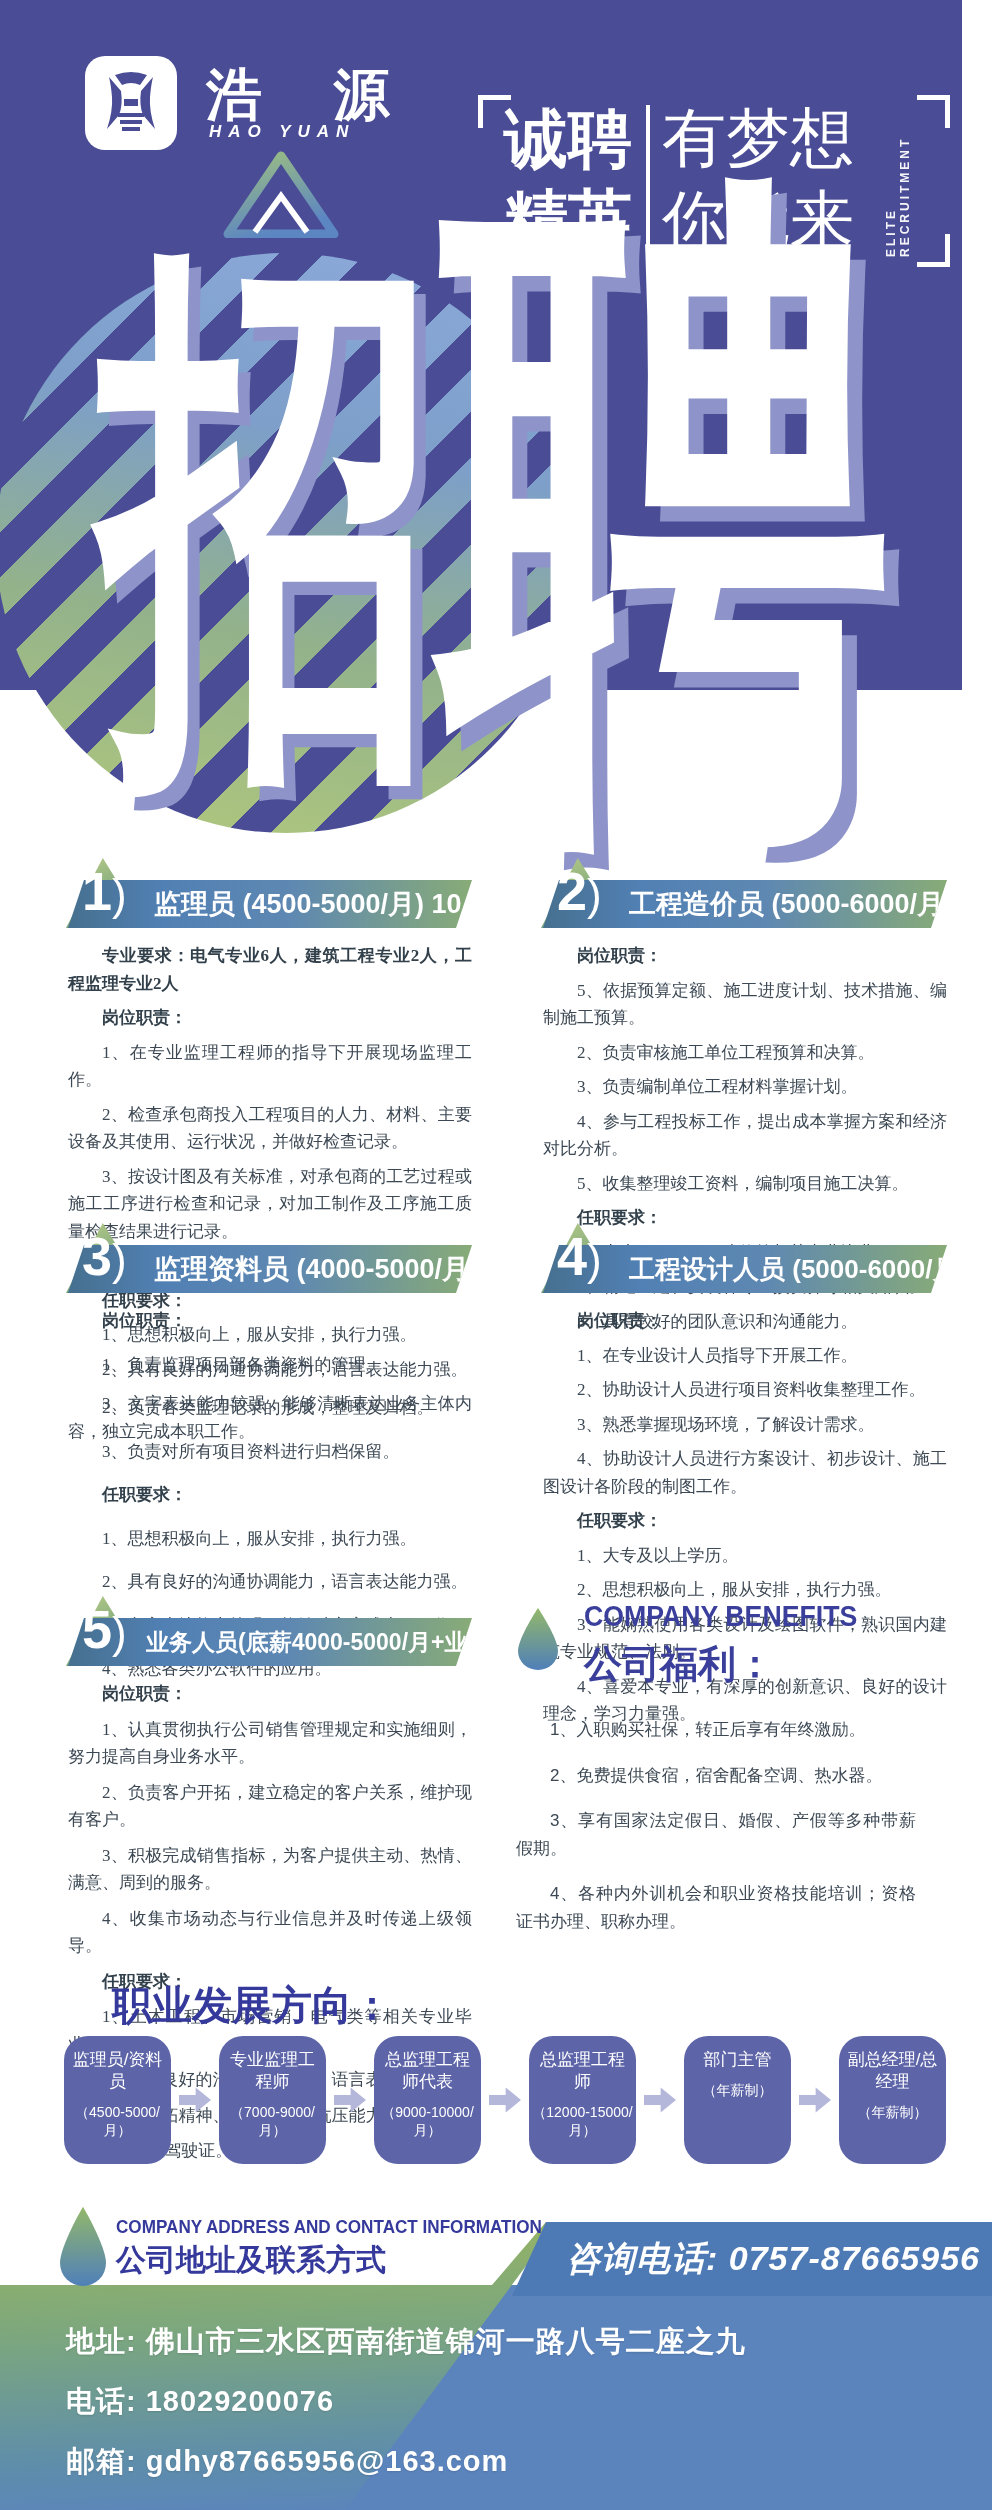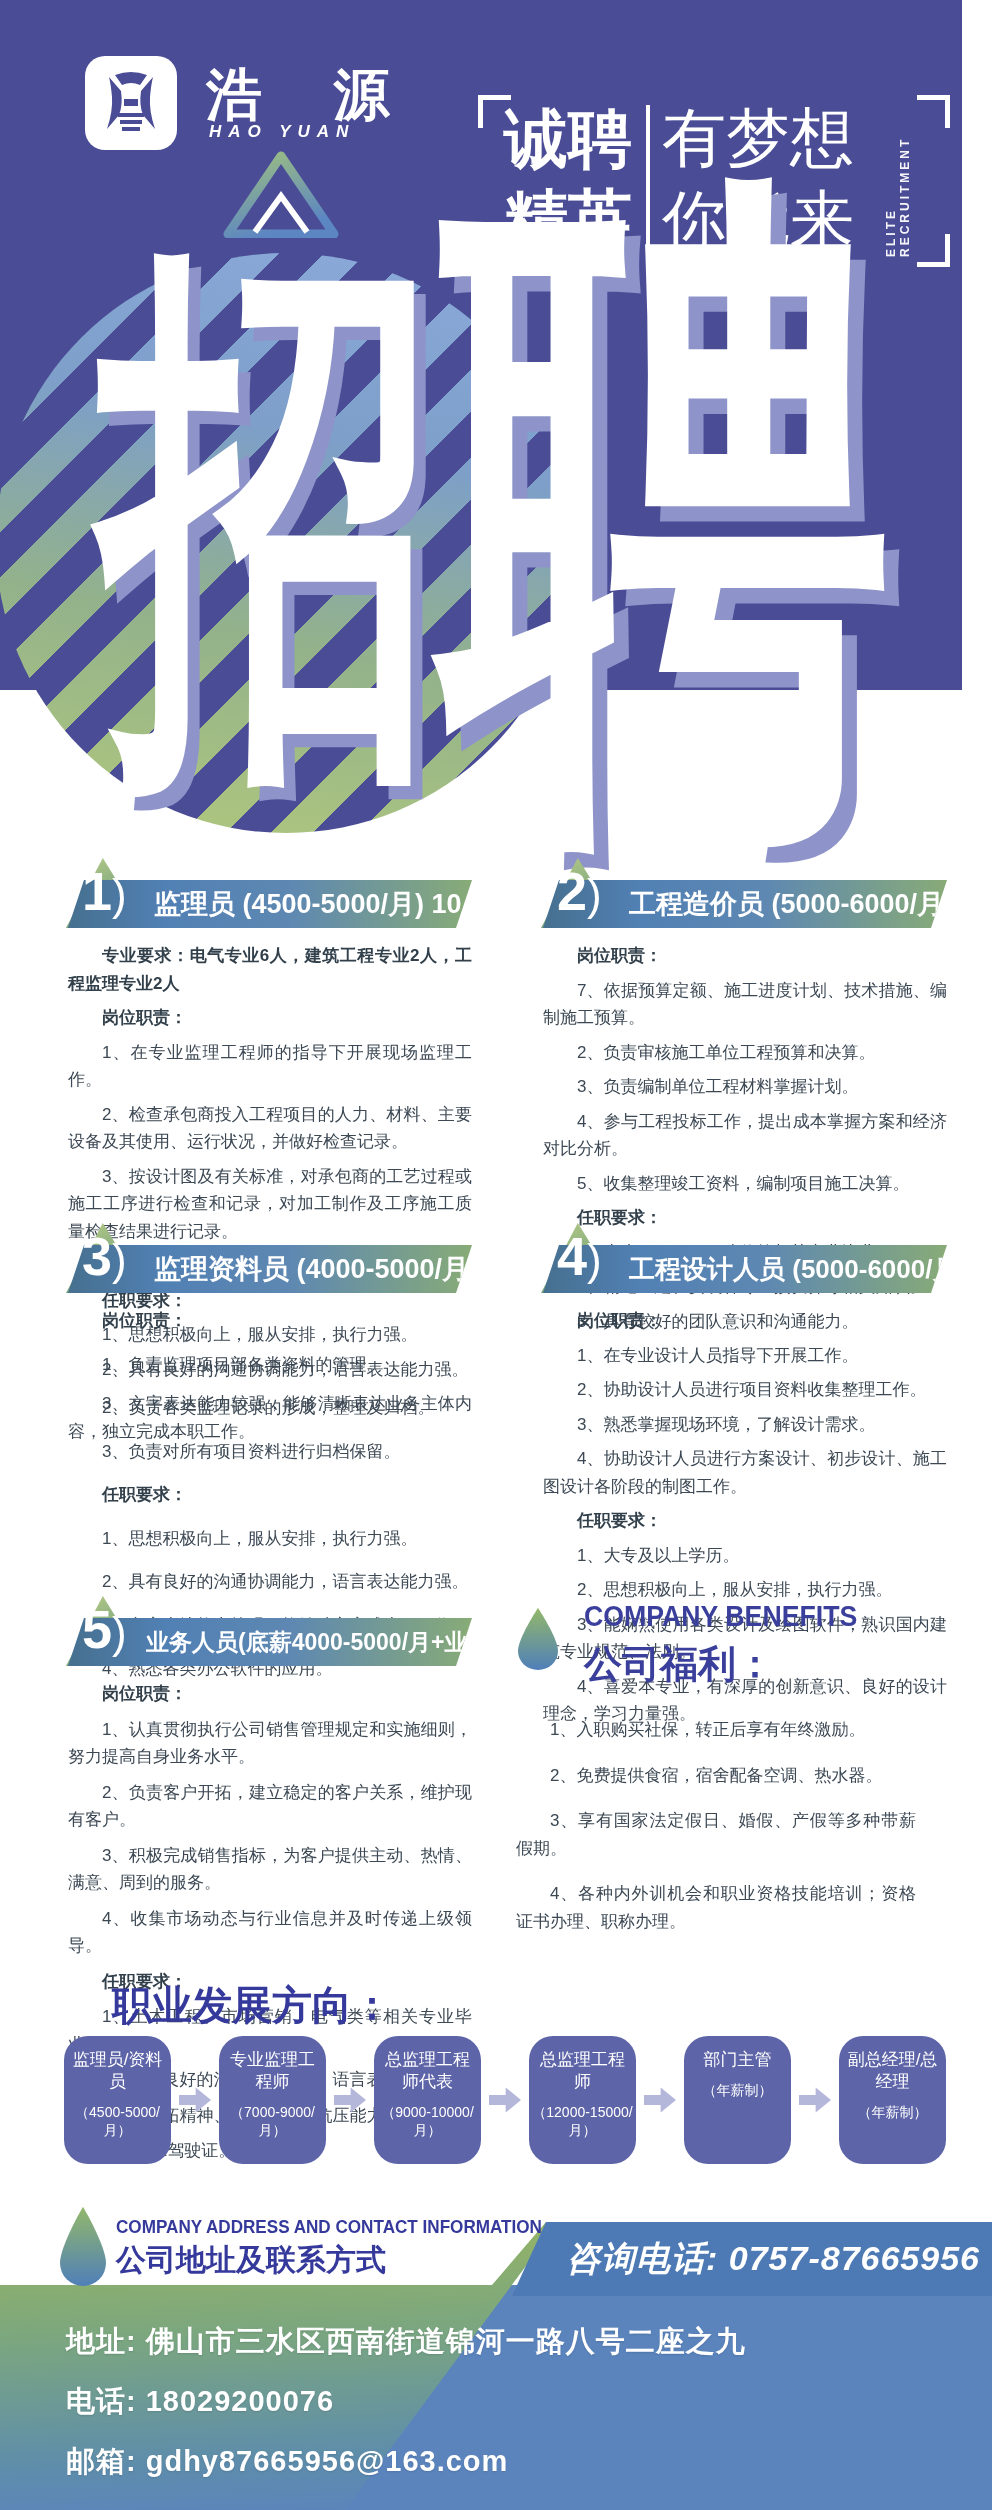--- a/index.html
+++ b/index.html
@@ -42,21 +42,21 @@
            clip-path:polygon(46% 0,100% 100%,0 100%);
            background:linear-gradient(150deg,#a9c284 20%,#5d947c 85%);}
   .banner{position:absolute;left:0;top:24px;width:100%;height:48px;
           clip-path:polygon(16px 0,100% 0,calc(100% - 16px) 100%,0 100%);
           background:linear-gradient(90deg,#46708f 0%,#5180b4 24%,#5e88b2 55%,#88ab77 100%);
           color:#fff;font-weight:bold;font-size:27px;line-height:48px;padding-left:86px;box-sizing:border-box;white-space:nowrap;}
   .job3 .banner{font-size:26px;}
   .job4 .banner{font-size:23px;padding-left:78px;}
   .job-num{position:absolute;left:14px;top:0px;color:#fff;font-weight:800;font-size:54px;line-height:70px;z-index:3;}
   .job-num .paren{font-size:44px;font-weight:400;}
-  .job-body{margin-top:14px;}
+  .job-body{margin-top:14px;font-family:Liberation Serif, serif;}
   .job-body p{margin:0 0 7px 0;text-indent:2em;font-size:17px;line-height:1.62;color:#3c4854;text-align:justify;}
   .job-body p.lab{font-weight:bold;color:#32404b;}
   .job2 .job-body p{margin-bottom:16px;}
   .job4 .job-body p{margin-bottom:8px;}
   
   .benefits{position:absolute;left:516px;top:1600px;width:404px;}
   .benefit-head{position:relative;padding-left:68px;min-height:100px;}
   .drop{display:block;}
   .benefit-drop{position:absolute;left:2px;top:8px;}
   .benefit-en{font-size:29px;font-weight:800;color:#3b3f9c;letter-spacing:0;transform:scaleX(.92);transform-origin:left;white-space:nowrap;}
@@ -166,21 +166,21 @@
       </div>
     </section>
   <section class="job job1">
       <div class="banner-wrap">
         <div class="num-tri"></div>
         <div class="banner">工程造价员 (5000-6000/月)  2人</div>
         <div class="job-num"><span class="n">2</span><span class="paren">)</span></div>
       </div>
       <div class="job-body">
         <p class="lab">岗位职责：</p>
-        <p>7、依据预算定额、施工进度计划、技术措施、编制施工预算。</p>
+        <p>5、依据预算定额、施工进度计划、技术措施、编制施工预算。</p>
         <p>2、负责审核施工单位工程预算和决算。</p>
         <p>3、负责编制单位工程材料掌握计划。</p>
         <p>4、参与工程投标工作，提出成本掌握方案和经济对比分析。</p>
         <p>5、收集整理竣工资料，编制项目施工决算。</p>
         <p class="lab">任职要求：</p>
         <p>1、土木工程、工程造价等相关专业毕业。</p>
         <p>2、精通土建、安装各专业预决算等相关知识。</p>
         <p>3、具有较好的团队意识和沟通能力。</p>
       </div>
     </section>

